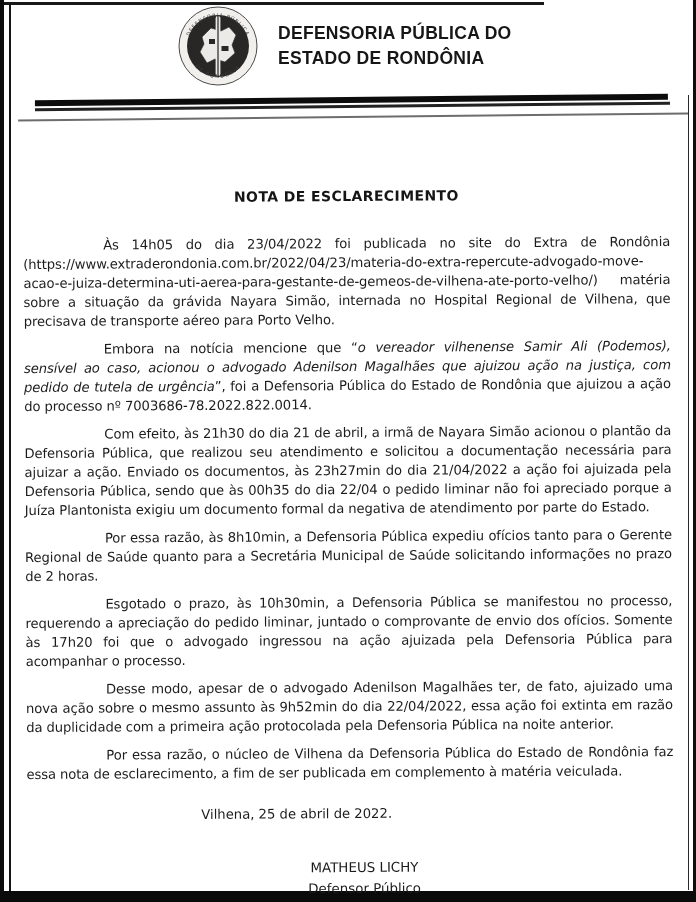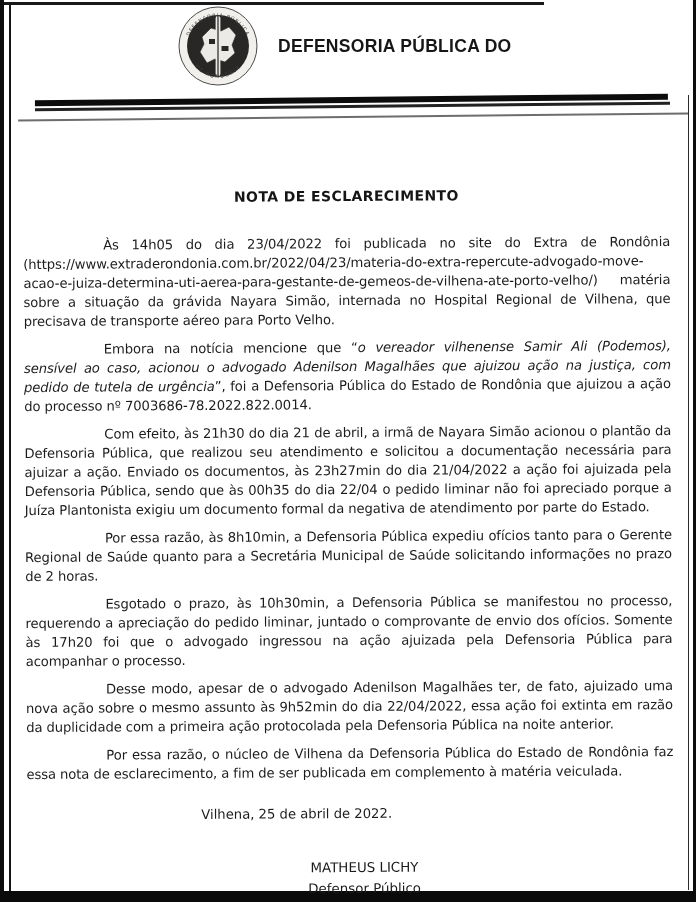--- a/index.html
+++ b/index.html
@@ -68,20 +68,21 @@
       <rect x="43.5" y="40" width="7" height="5" fill="#292726"></rect>
       <text font-size="5" fill="#3c3c3c" letter-spacing="1">
         <textPath href="#arcTop" startOffset="50%" text-anchor="middle">DEFENSORIA PÚBLICA</textPath>
       </text>
       <text font-size="5" fill="#3c3c3c" letter-spacing="1.5">
         <textPath href="#arcBot" startOffset="50%" text-anchor="middle">DE RONDÔNIA</textPath>
       </text>
     </svg>
     <div class="org-name">
       <div>DEFENSORIA PÚBLICA DO</div>
+      <div>ESTADO DE RONDÔNIA</div>
     </div>
   </div>
 
   <div class="separator">
     <div class="rule1"></div>
     <div class="rule2"></div>
     <div class="rule3"></div>
   </div>
 
   <div class="doc">

